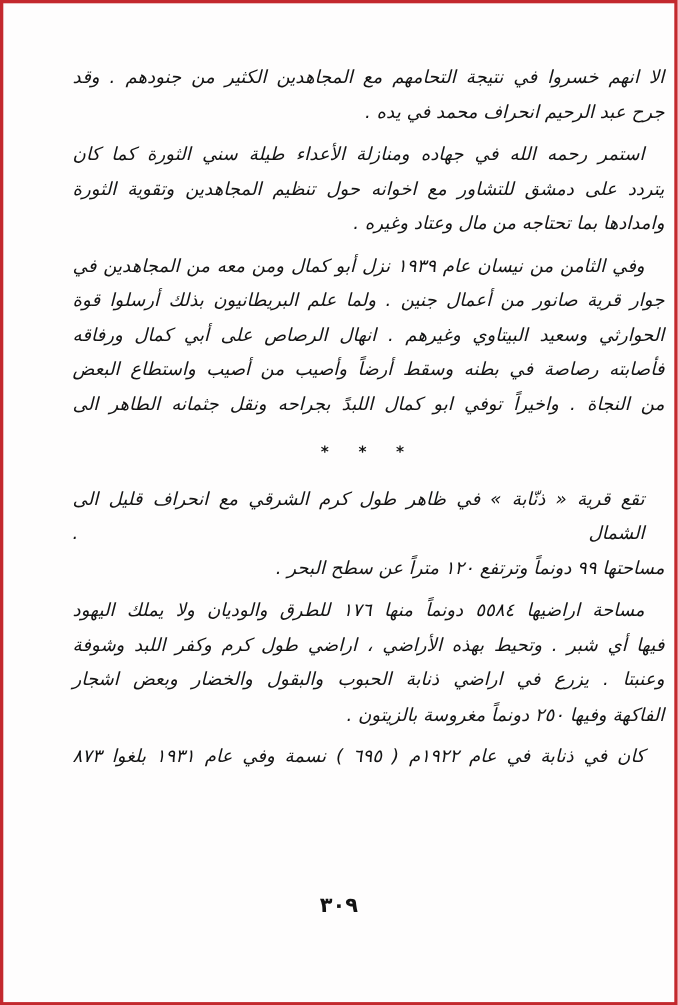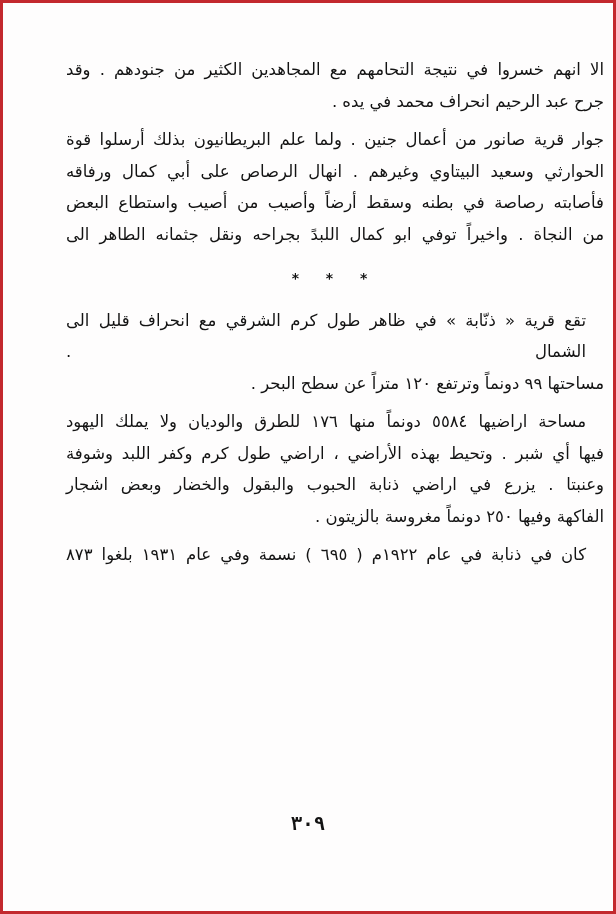--- a/index.html
+++ b/index.html
@@ -33,20 +33,21 @@
   }
   .text-block {
     position: absolute;
     top: 54px;
     left: 66px;
     right: 12px;
     direction: rtl;
     color: var(--text);
     font-size: 16.5px;
     line-height: 31.5px;
+    font-style: italic;
   }
   .para {
     margin: 0;
   }
   .para + .para,
   .separator + .para {
     margin-top: 7px;
   }
   .line {
     display: block;
@@ -72,38 +73,43 @@
   }
   .page-number {
     position: absolute;
     top: 812px;
     left: 0;
     right: 0;
     text-align: center;
     font-size: 19px;
     font-weight: bold;
     color: var(--text);
-    font-family: Liberation Mono, monospace;
   }
 </style>
 </head>
 <body>
 
 <div class="page">
   <div class="frame"></div>
 
   <main class="text-block" dir="rtl">
 
     <p class="para">
       <span class="line full">الا انهم خسروا في نتيجة التحامهم مع المجاهدين الكثير من جنودهم . وقد</span>
       <span class="line end">جرح عبد الرحيم انحراف محمد في يده .</span>
     </p>
 
+    <p class="para">
+      <span class="line full indent">استمر رحمه الله في جهاده ومنازلة الأعداء طيلة سني الثورة كما كان</span>
+      <span class="line full">يتردد على دمشق للتشاور مع اخوانه حول تنظيم المجاهدين وتقوية الثورة</span>
+      <span class="line end">وامدادها بما تحتاجه من مال وعتاد وغيره .</span>
+    </p>
 
     <p class="para">
+      <span class="line full indent">وفي الثامن من نيسان عام ١٩٣٩ نزل أبو كمال ومن معه من المجاهدين في</span>
       <span class="line full">جوار قرية صانور من أعمال جنين . ولما علم البريطانيون بذلك أرسلوا قوة</span>
       <span class="line full">الحوارثي وسعيد البيتاوي وغيرهم . انهال الرصاص على أبي كمال ورفاقه</span>
       <span class="line full">فأصابته رصاصة في بطنه وسقط أرضاً وأصيب من أصيب واستطاع البعض</span>
       <span class="line full">من النجاة . واخيراً توفي ابو كمال اللبدً بجراحه ونقل جثمانه الطاهر الى</span>
     </p>
 
 
     <div class="separator">* * *</div>
 
     <p class="para">

